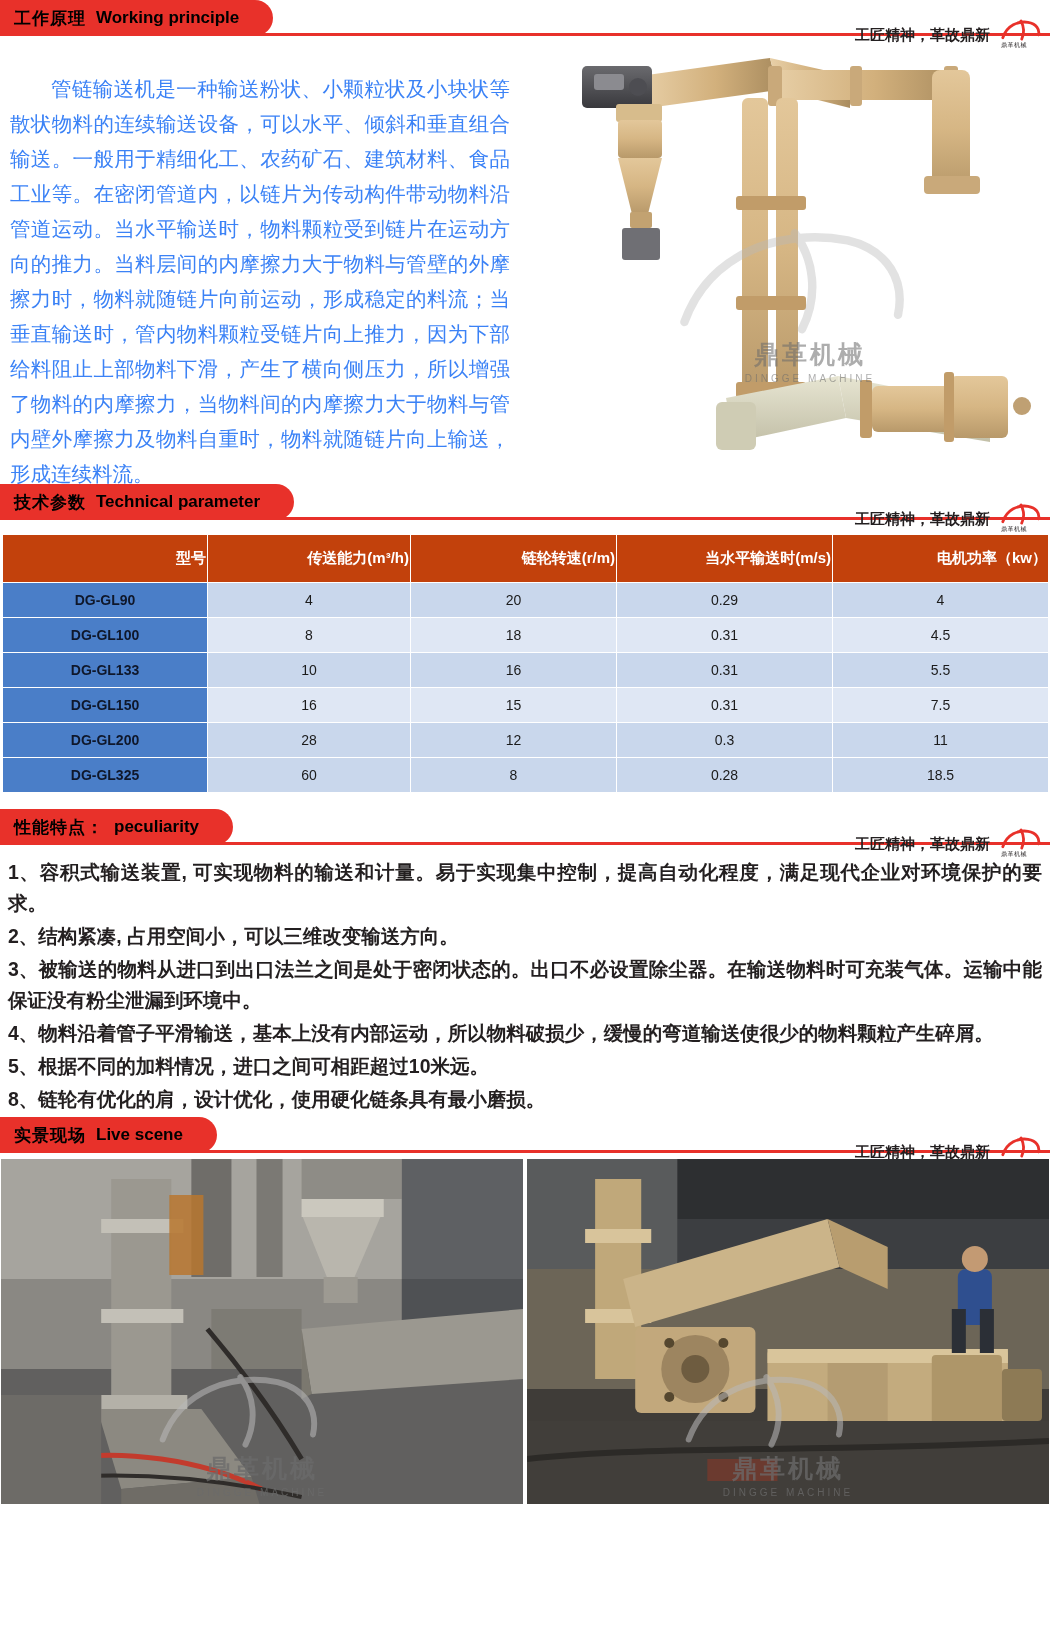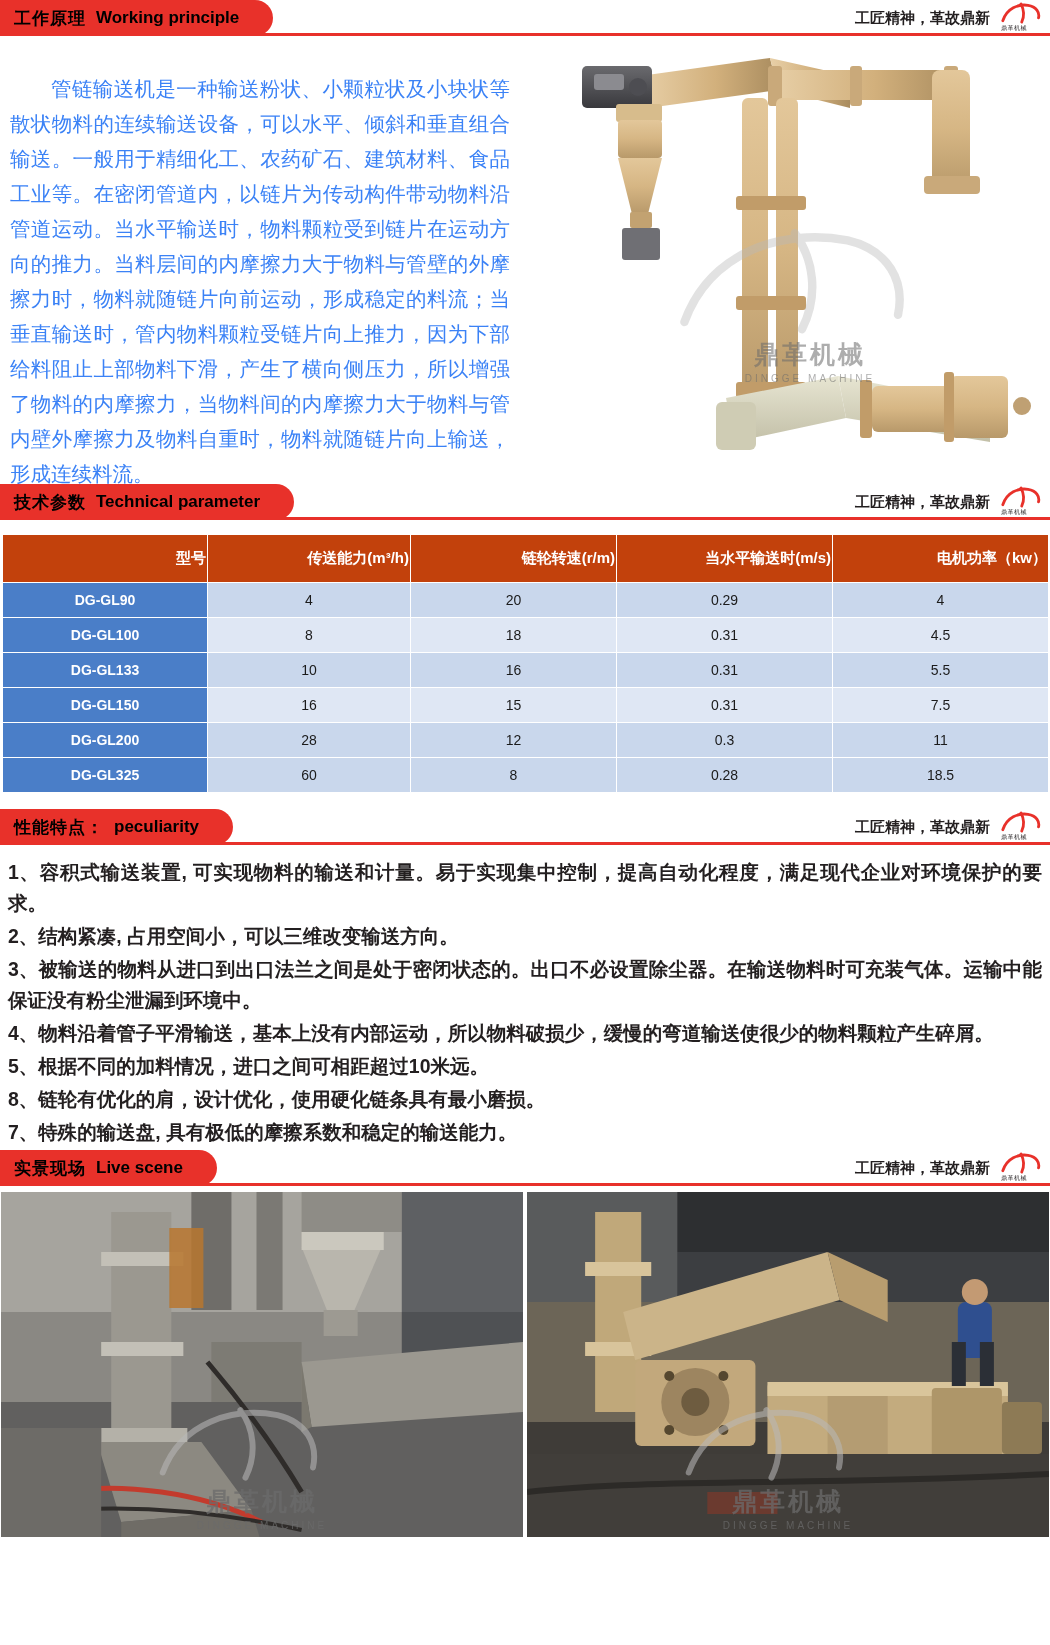--- a/index.html
+++ b/index.html
@@ -52,21 +52,21 @@
     right: 0;
     top: 33px;
     height: 3px;
     background: #e8312a;
   }
 
   
   .brand {
     position: absolute;
     right: 6px;
-    top: 0;
+    top: 17px;
     height: 36px;
     display: flex;
     align-items: center;
     gap: 8px;
   }
   .brand-slogan {
     font-size: 15px;
     font-weight: bold;
     color: #231f20;
     white-space: nowrap;
@@ -161,21 +161,21 @@
   }
   table.params td {
     height: 32px;
     border: 1px solid #ffffff;
     text-align: center;
     font-size: 14px;
     color: #1b1b1b;
   }
   table.params td.model {
     background: #4a7ec8;
-    color: #ffffff;
+    color: #0f172a;
     font-weight: bold;
     font-size: 14px;
   }
   table.params tr.odd td.val { background: #c9d7ec; }
   table.params tr.even td.val { background: #dfe7f4; }
   table.params col.c0 { width: 205px; }
   table.params col.c1 { width: 203px; }
   table.params col.c2 { width: 206px; }
   table.params col.c3 { width: 216px; }
   table.params col.c4 { width: 216px; }
@@ -431,21 +431,20 @@
   </div>
 </div>
 
 <div id="pecul-body">
   <p class="pecul-item">1、容积式输送装置, 可实现物料的输送和计量。易于实现集中控制，提高自动化程度，满足现代企业对环境保护的要求。</p>
   <p class="pecul-item">2、结构紧凑, 占用空间小，可以三维改变输送方向。</p>
   <p class="pecul-item">3、被输送的物料从进口到出口法兰之间是处于密闭状态的。出口不必设置除尘器。在输送物料时可充装气体。运输中能保证没有粉尘泄漏到环境中。</p>
   <p class="pecul-item">4、物料沿着管子平滑输送，基本上没有内部运动，所以物料破损少，缓慢的弯道输送使很少的物料颗粒产生碎屑。</p>
   <p class="pecul-item">5、根据不同的加料情况，进口之间可相距超过10米远。</p>
   <p class="pecul-item">8、链轮有优化的肩，设计优化，使用硬化链条具有最小磨损。</p>
-  <p class="pecul-item">7、特殊的输送盘, 具有极低的摩擦系数和稳定的输送能力。</p>
 </div>
 
 <div class="section-head" style="margin-top:2px;">
   <div class="head-bar">
     <span class="head-cn">实景现场</span>
     <span class="head-en">Live scene</span>
   </div>
   <div class="head-rule"></div>
   <div class="brand">
     <span class="brand-slogan">工匠精神，革故鼎新</span>

